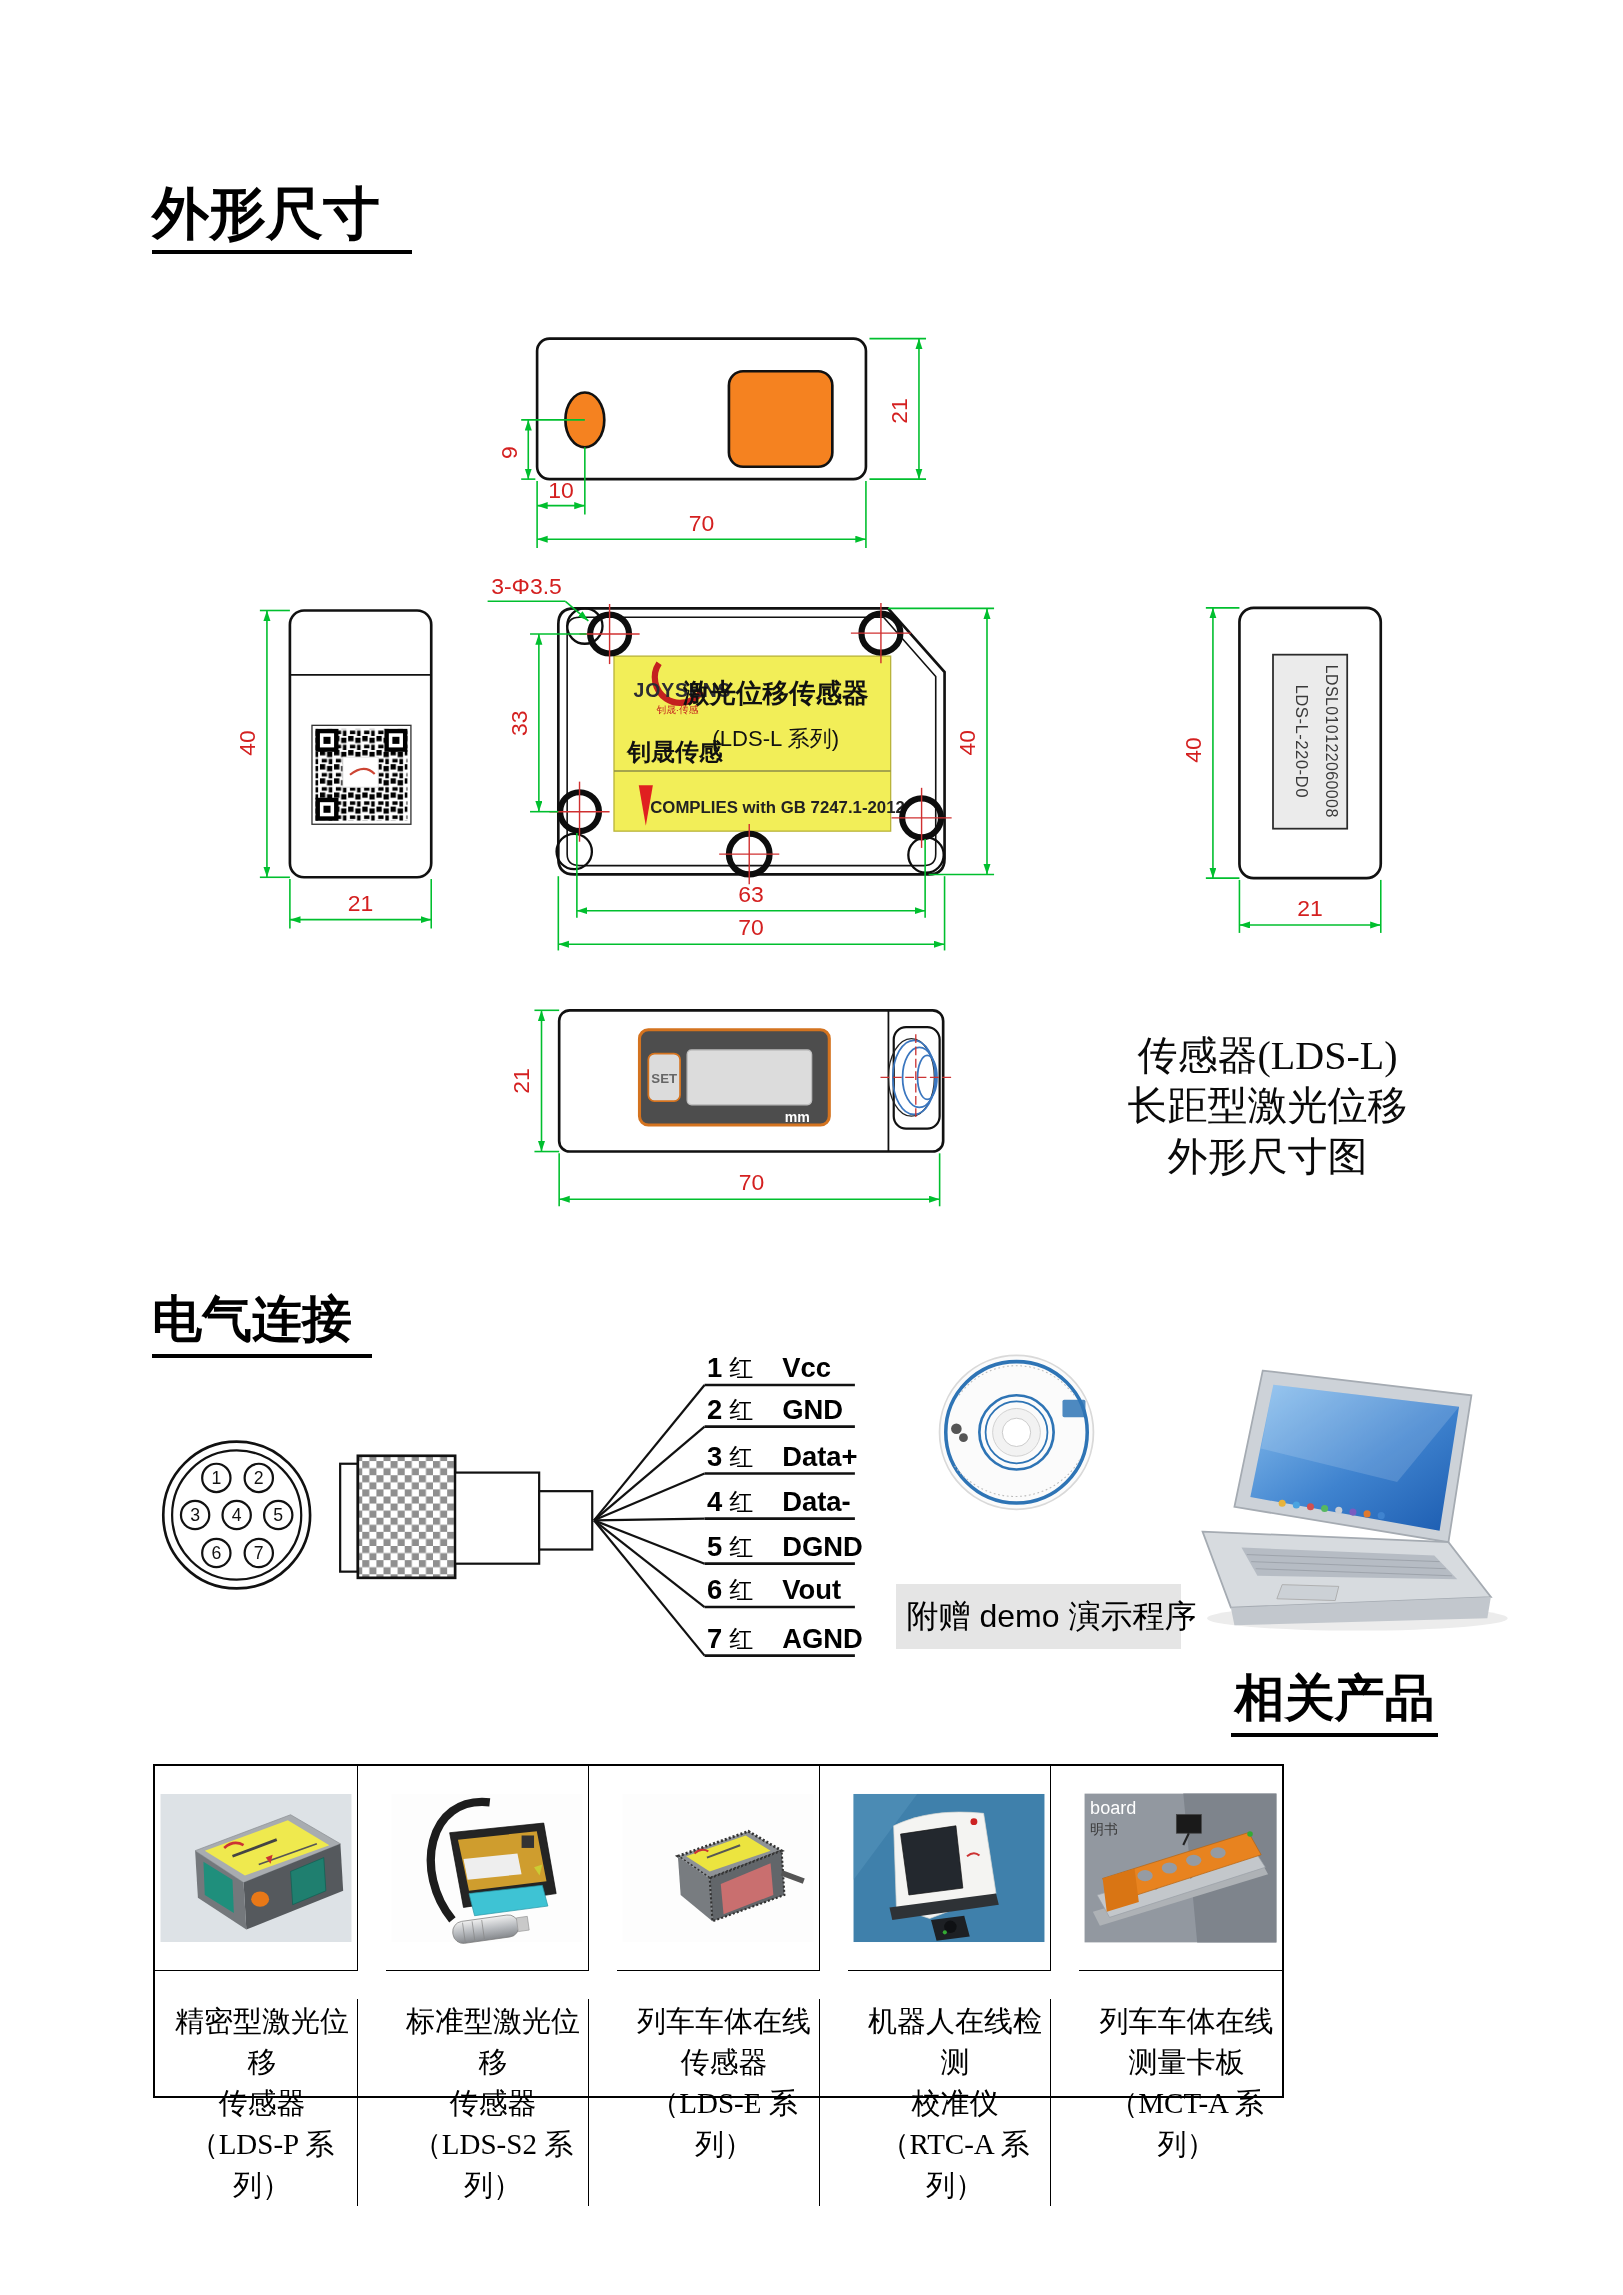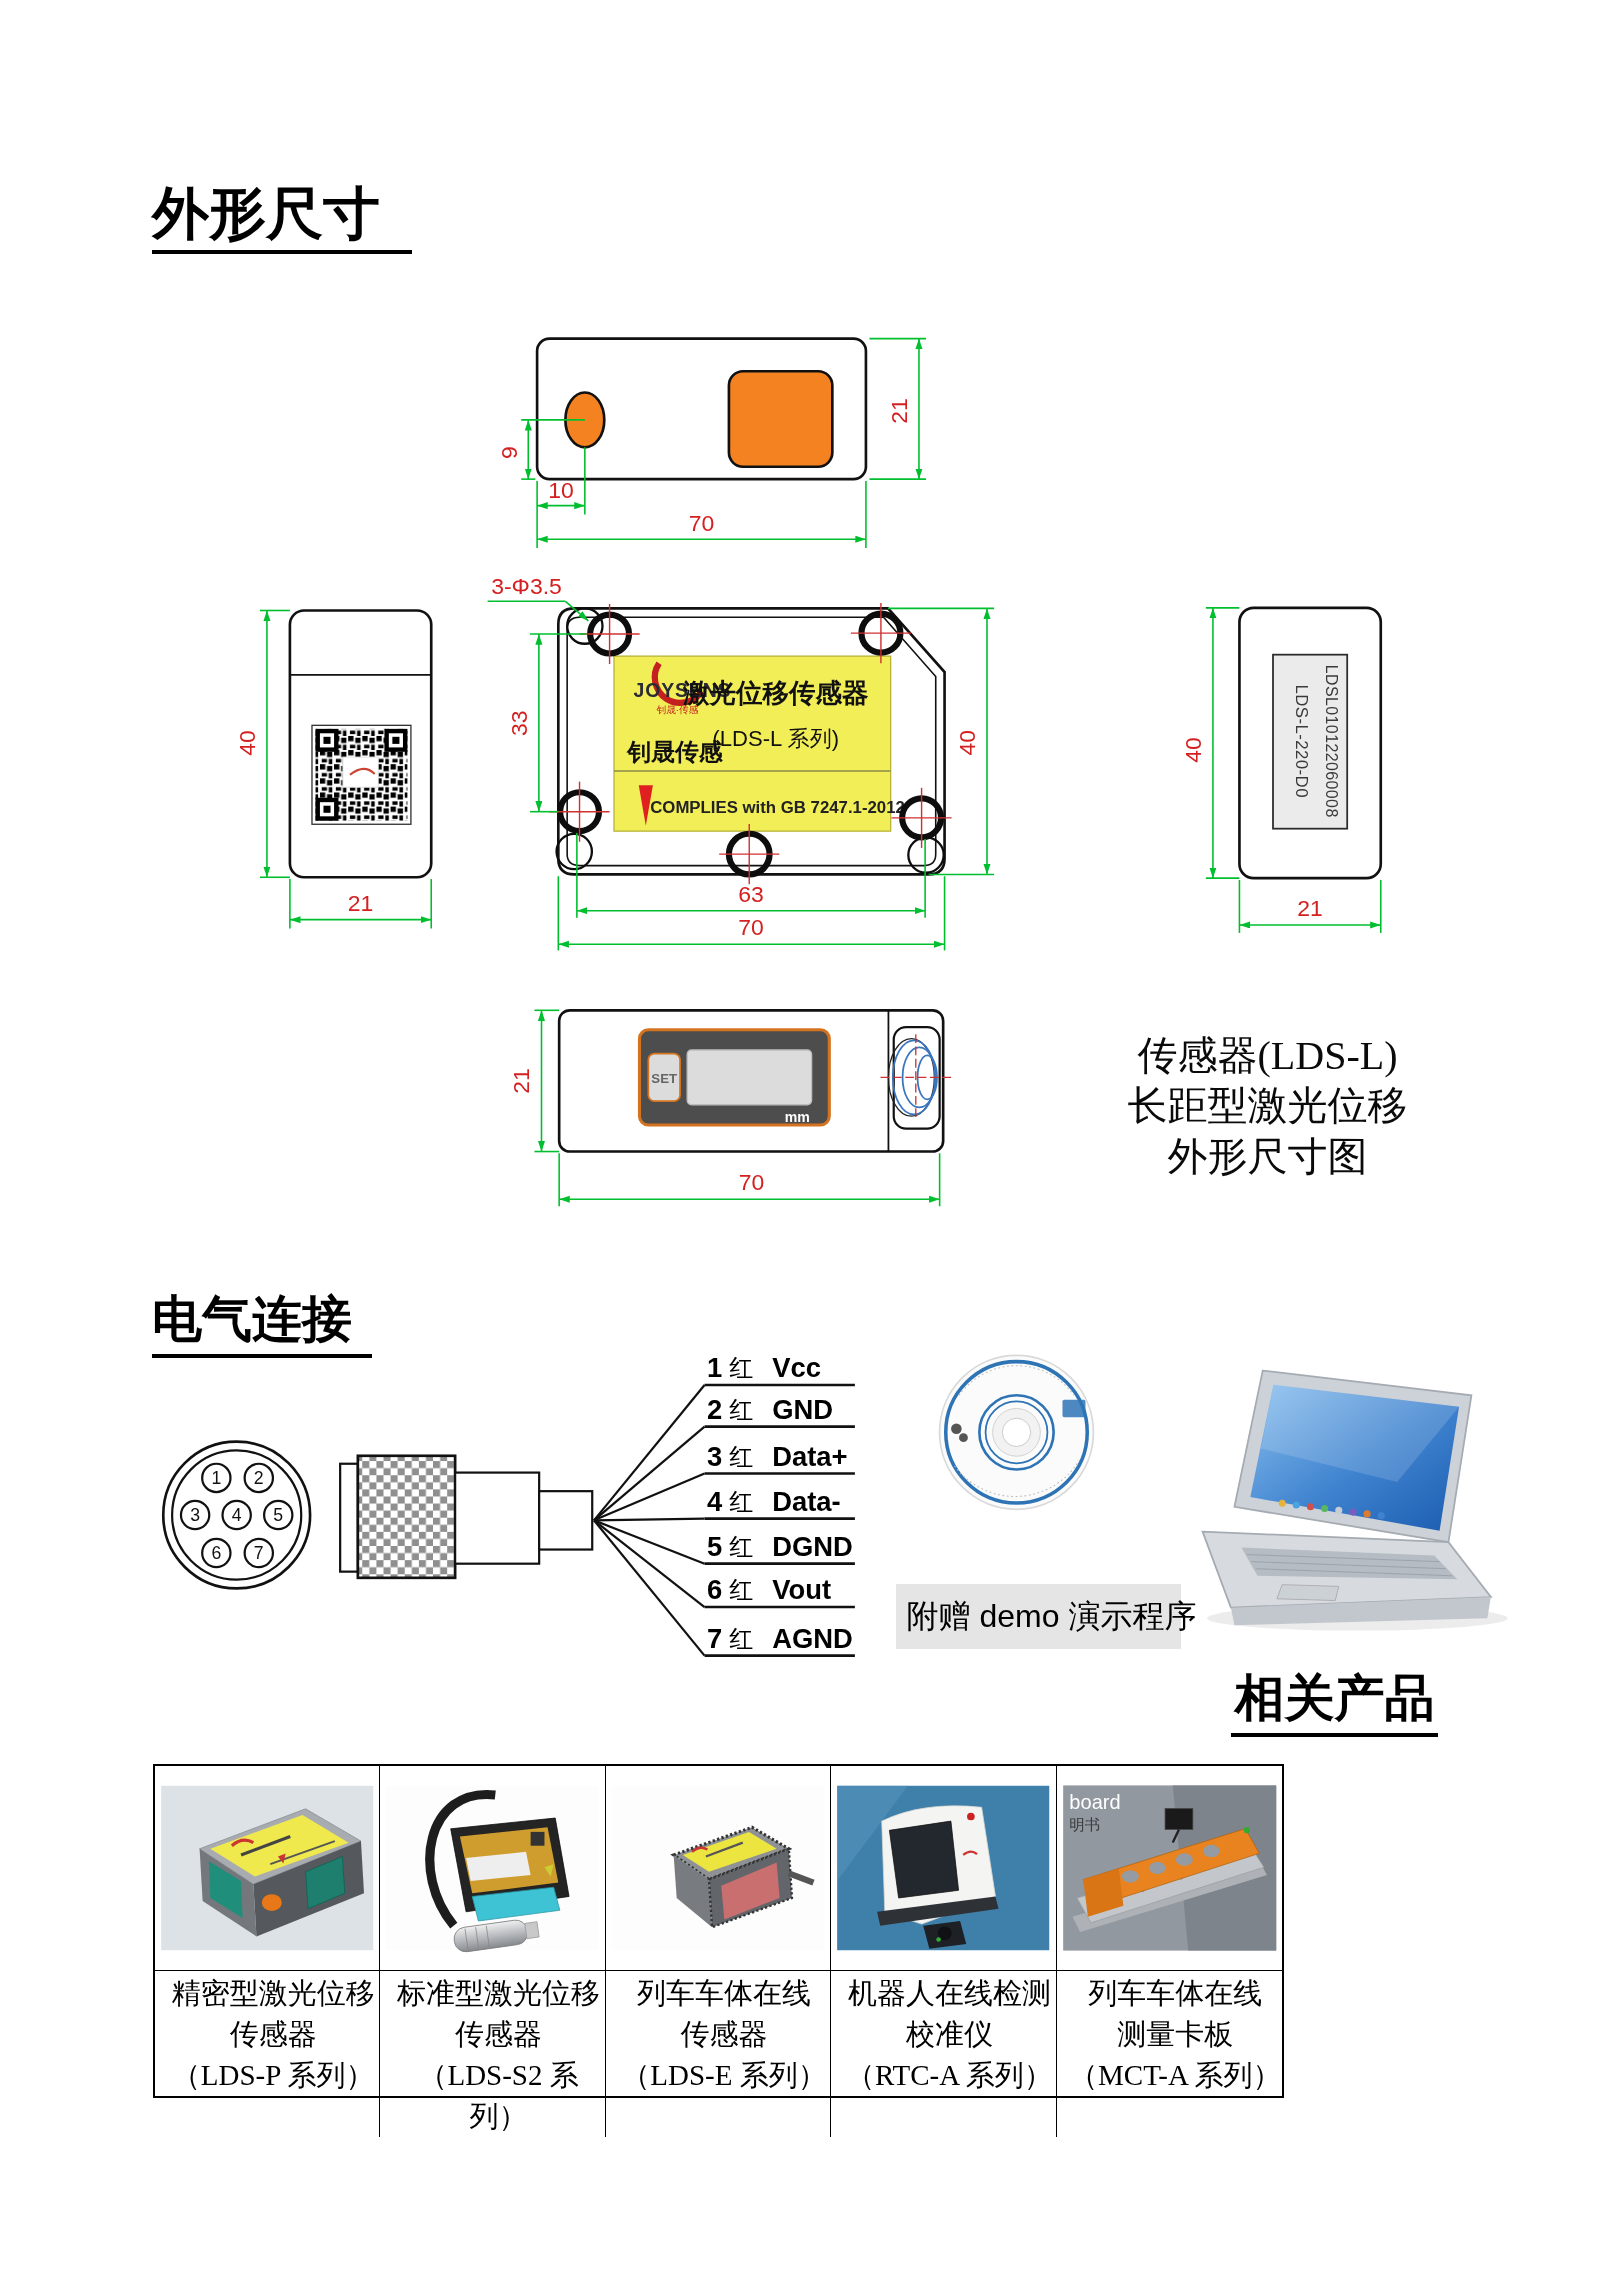--- a/index.html
+++ b/index.html
@@ -15,28 +15,28 @@
            font-family:"Liberation Serif",serif;font-size:40px;line-height:1.26;color:#0a0a0a;}
   
   svg{display:block;}
   .dim,.ext{stroke:#00bf2e;stroke-width:1.8;fill:none;}
   .dimtxt{fill:#d42020;font-family:"Liberation Sans",sans-serif;font-size:26px;}
   
   .pinrow{position:absolute;left:707px;width:177px;height:35px;display:flex;
           align-items:flex-end;white-space:nowrap;}
   .pn{font-size:27.4px;font-weight:600;}
   .pw{font-size:24px;font-family:"Liberation Serif",serif;margin-left:7px;}
-  .ps{font-size:27.4px;font-weight:600;margin-left:19px;}
+  .ps{font-size:27.4px;font-weight:600;margin-left:29px;}
   #demo-banner{position:absolute;left:896px;top:1584px;width:285px;height:65px;
                background:#e5e5e5;font-size:32px;line-height:65px;padding-left:10.6px;
                box-sizing:border-box;white-space:nowrap;}
   
   #products{position:absolute;left:153px;top:1764px;width:1131px;height:334px;
             border:2.7px solid #000;box-sizing:border-box;display:grid;
-            grid-template-columns:repeat(5,1fr);grid-template-rows:205px 1fr;}
+            grid-template-columns:repeat(5,1fr);grid-template-rows:205px 1fr;gap:28px;}
   .pimg{border-right:1.8px solid #000;border-bottom:1.8px solid #000;display:flex;
         align-items:center;justify-content:center;overflow:hidden;background:#fff;}
   .pimg:nth-child(5){border-right:none;}
   .ptxt{border-right:1.8px solid #000;text-align:center;
         font-family:"Liberation Serif",serif;font-size:29px;line-height:41px;padding-top:1.8px;margin-left:12px;}
   .ptxt:last-child{border-right:none;}
 </style>
 </head>
 <body>
 

